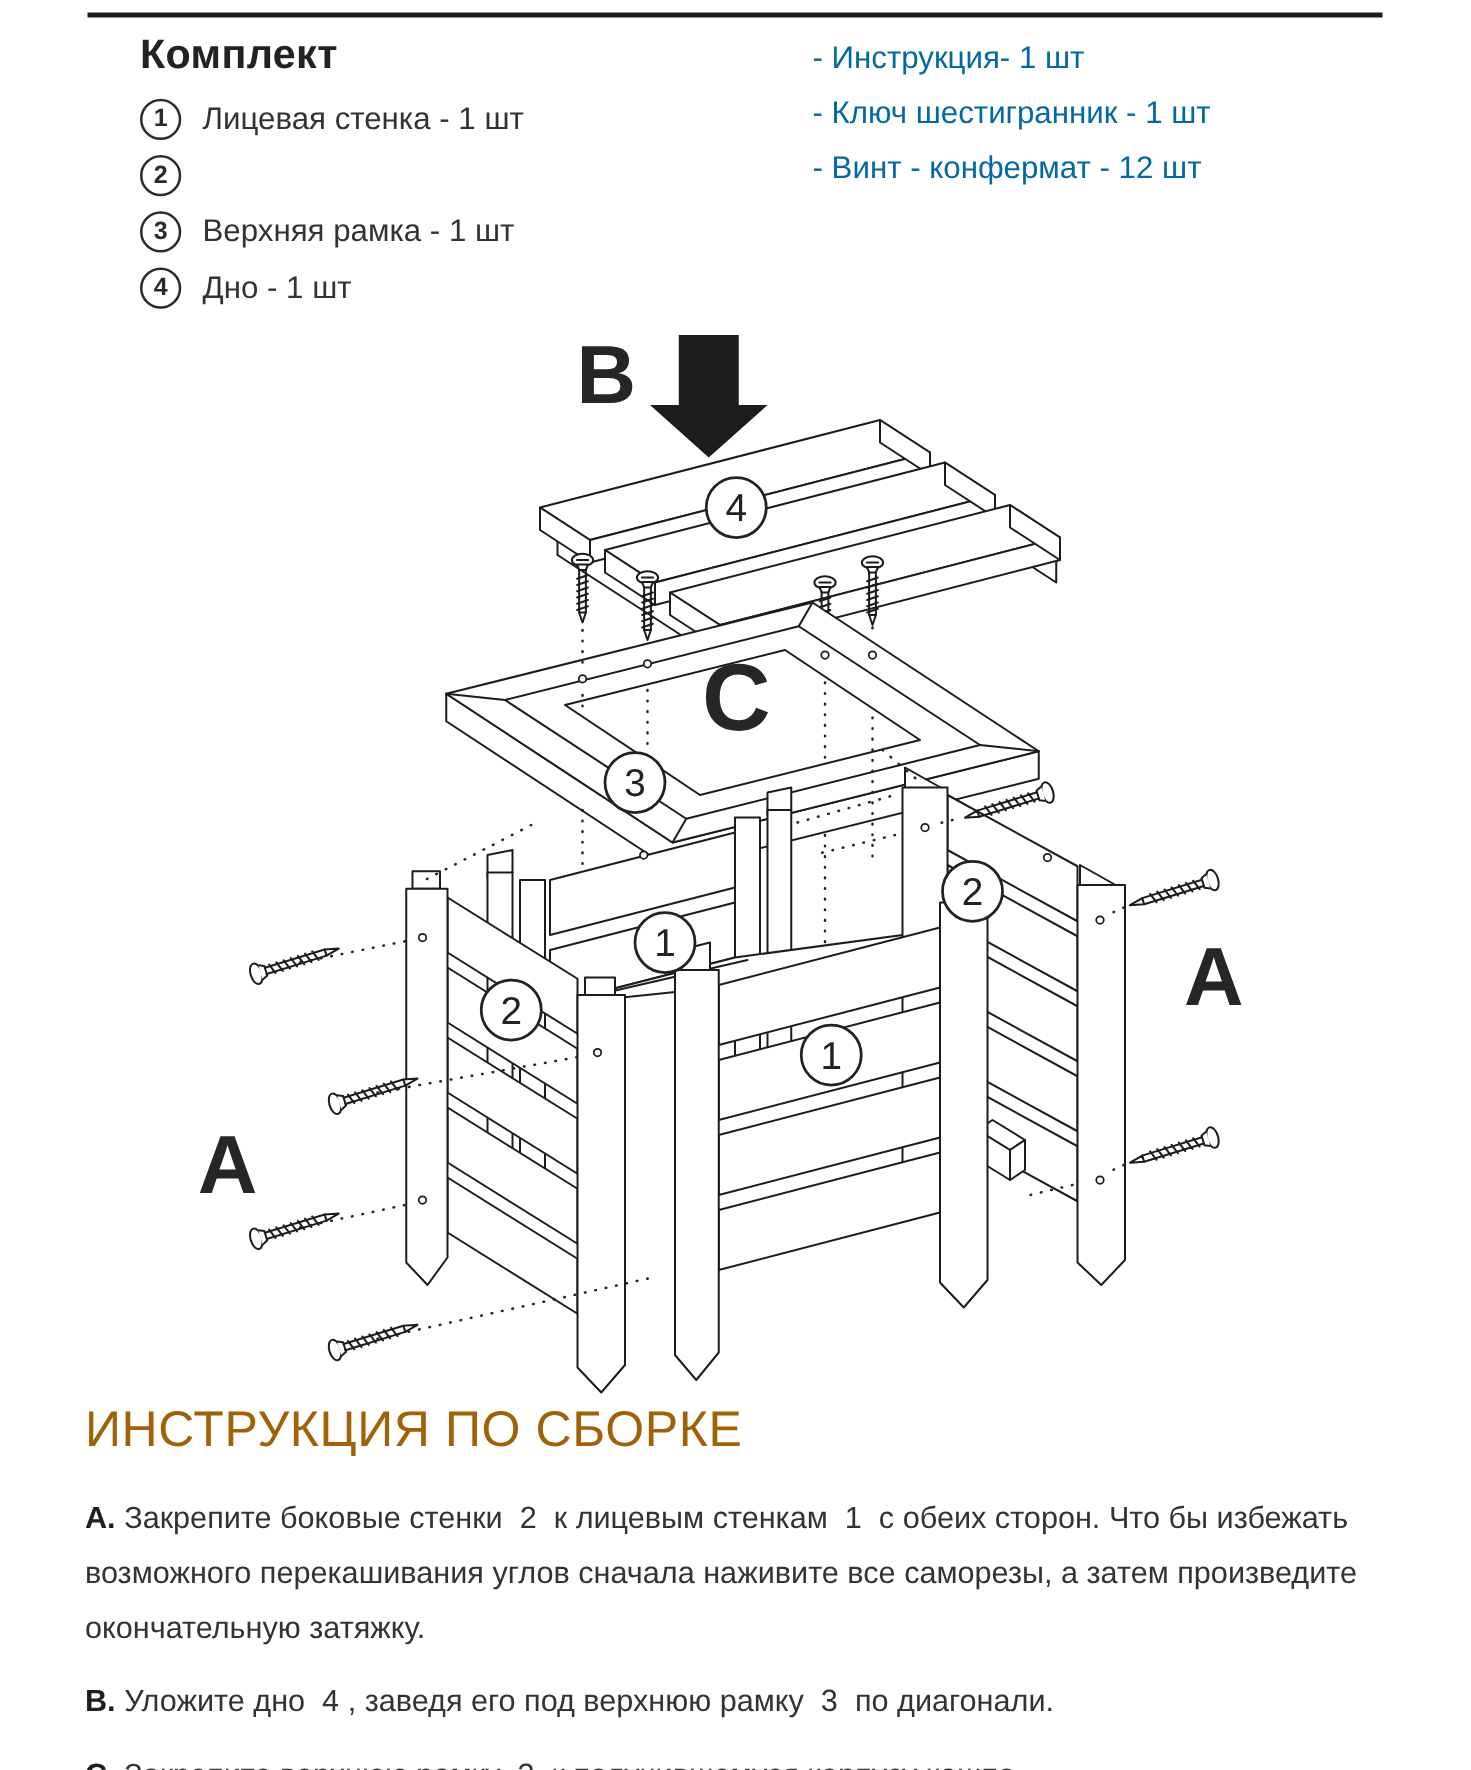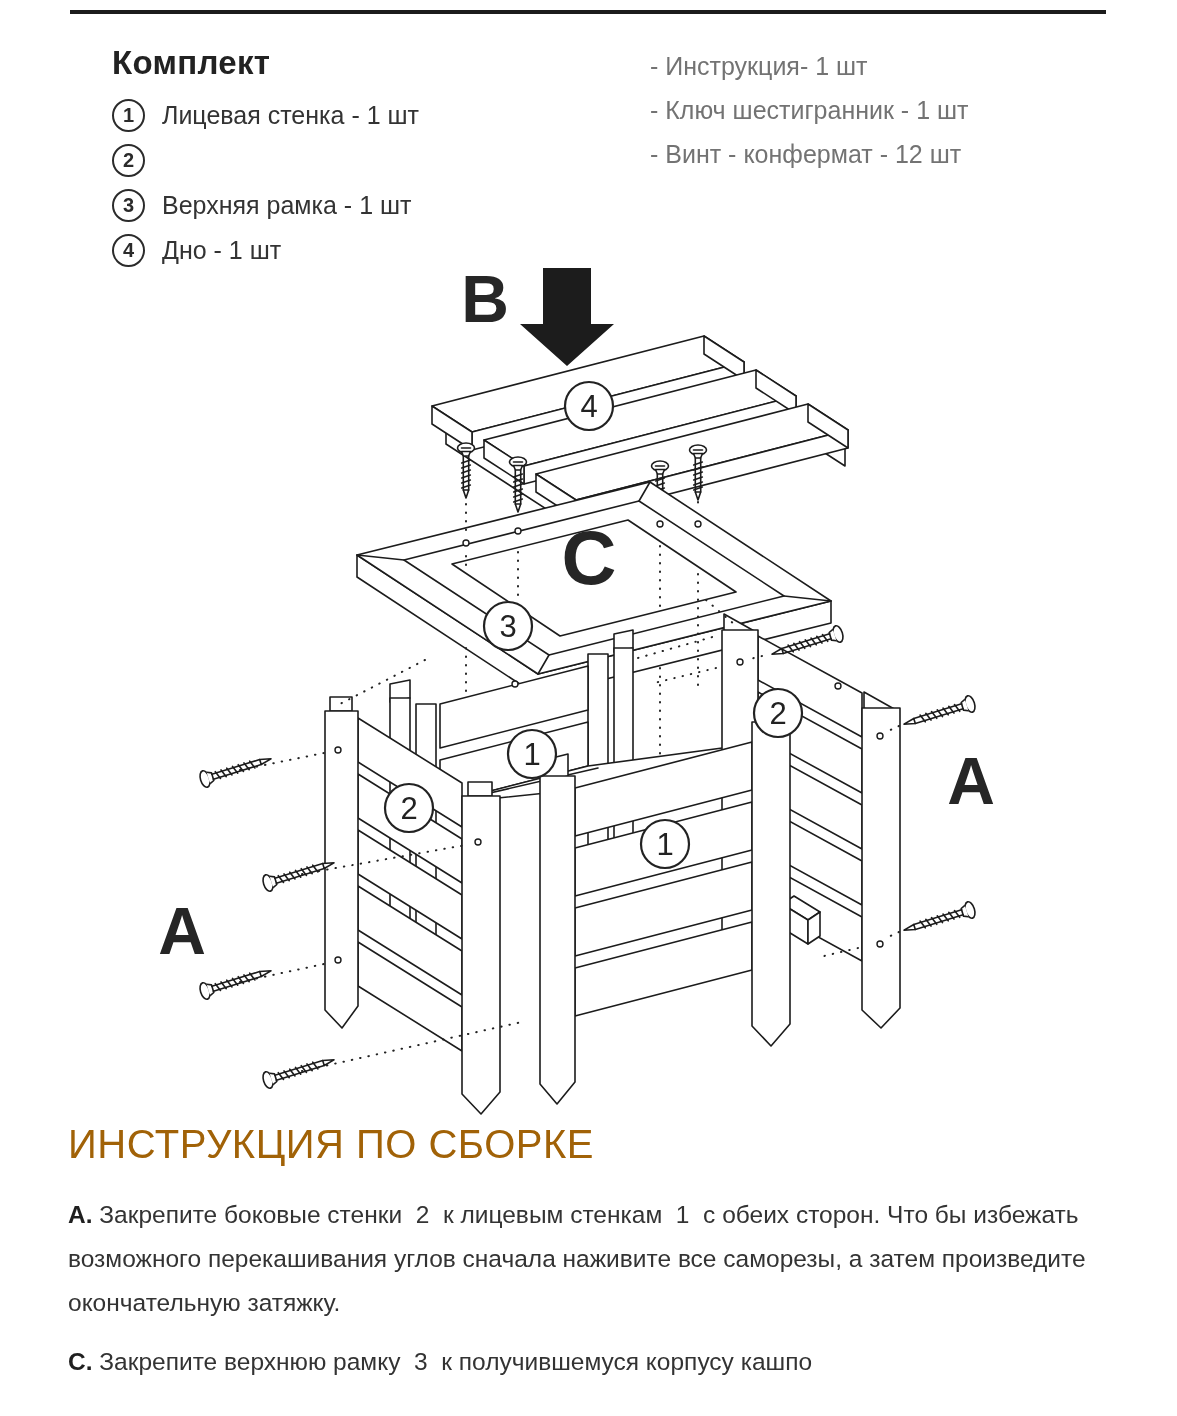--- a/index.html
+++ b/index.html
@@ -1,29 +1,29 @@
 <!DOCTYPE html>
 <html><head>
 <meta charset="utf-8">
 <style>
   html,body{margin:0;padding:0;background:#fff;}
   .page{position:relative;width:1177px;height:1416px;background:#fff;overflow:hidden;
         font-family:"Liberation Sans",sans-serif;color:#2a2a2a;}
   .toprule{position:absolute;left:70px;top:10px;width:1036px;height:4px;background:#1c1c1c;}
   
-  .col{position:absolute;top:44px;}
+  .col{position:absolute;top:24px;}
   .col-left{left:112px;width:490px;}
   .col-right{left:650px;width:480px;}
   .col-title{font-size:33px;font-weight:700;color:#222;margin:0 0 18px 0;letter-spacing:.3px;}
   .kit-row{display:flex;align-items:center;margin-bottom:14px;height:31px;}
   .kit-num{flex:0 0 auto;width:29px;height:29px;border:2px solid #2b2b2b;border-radius:50%;
            display:flex;align-items:center;justify-content:center;
            font-size:20px;font-weight:700;color:#2b2b2b;}
   .kit-label{margin-left:17px;font-size:25px;color:#333;white-space:pre;}
-  .akit-row{font-size:25px;color:#737373;line-height:44px;white-space:pre;}
+  .akit-row{font-size:25px;color:#0369a1;line-height:44px;white-space:pre;}
   
   .diagram{position:absolute;left:0;top:256px;width:1177px;height:864px;}
   .ln{fill:#ffffff;stroke:#1c1c1c;stroke-width:1.6;stroke-linejoin:round;}
   .lnk{fill:none;stroke:#1c1c1c;stroke-width:1.6;stroke-linejoin:round;stroke-linecap:round;}
   .dot{fill:none;stroke:#222;stroke-width:2;stroke-dasharray:.5 8;stroke-linecap:round;}
   .blk{fill:#1c1c1c;stroke:none;}
   .pc{fill:#fff;stroke:#222;stroke-width:2.2;}
   .pn{font-size:31px;fill:#222;font-weight:400;}
   .bigletter{font-size:66px;font-weight:700;fill:#262626;}
   .cletter{font-size:76px;font-weight:700;fill:#262626;}
@@ -279,17 +279,18 @@
     <circle class="pc" cx="665" cy="588" r="24"></circle>
     <text class="pn" x="665" y="599" text-anchor="middle">1</text>
 
     <text class="bigletter" x="182" y="698" text-anchor="middle">A</text>
     <text class="bigletter" x="971" y="548" text-anchor="middle">A</text>
   </svg>
 
   <div class="instr">
     <div class="instr-title">ИНСТРУКЦИЯ ПО СБОРКЕ</div>
     <div class="step"><span class="step-letter">A.</span> <span>Закрепите боковые стенки  2  к лицевым стенкам  1  с обеих сторон. Что бы избежать возможного перекашивания углов сначала наживите все саморезы, а затем произведите окончательную затяжку.</span></div>
+    <div class="step"><span class="step-letter">B.</span> <span>Уложите дно  4 , заведя его под верхнюю рамку  3  по диагонали.</span></div>
     <div class="step"><span class="step-letter">C.</span> <span>Закрепите верхнюю рамку  3  к получившемуся корпусу кашпо</span></div>
 
   </div>
 
 </div>
 
 </body></html>

